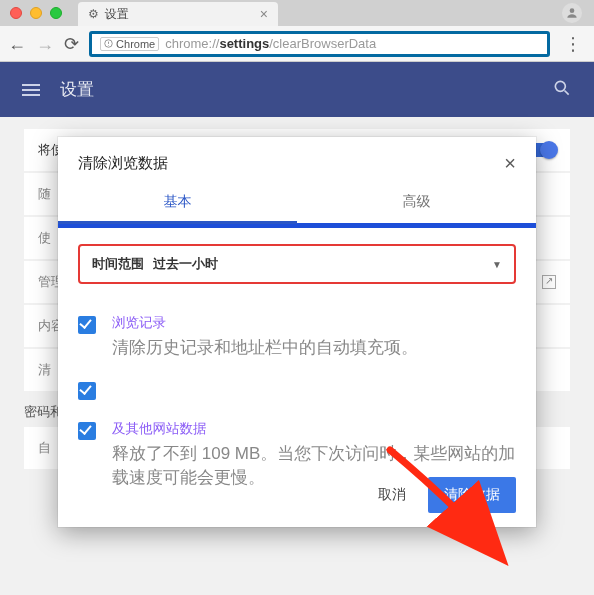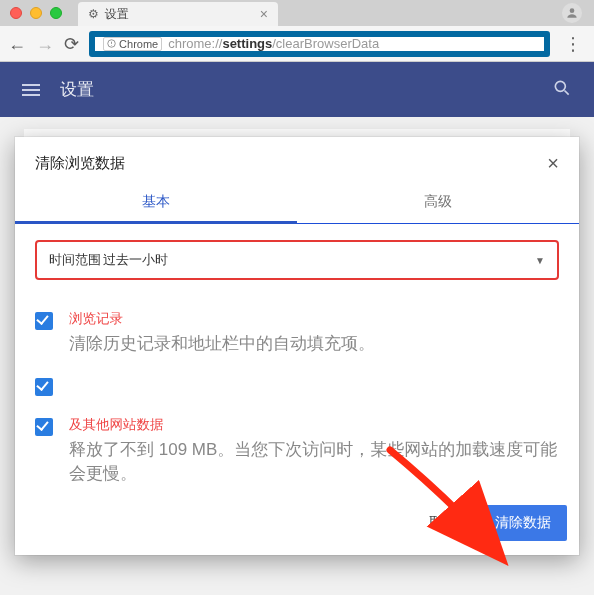--- a/index.html
+++ b/index.html
@@ -16,21 +16,21 @@
     .tab-strip { height: 26px; background: #d0d0d0; display: flex; align-items: flex-end; padding-left: 78px; }
     .tab { background: #f2f2f2; height: 24px; min-width: 200px; display: flex; align-items: center; padding: 0 10px; border-top-left-radius: 4px; border-top-right-radius: 4px; font-size: 12px; color: #444; gap: 6px; }
     .tab .gear { font-size: 12px; color: #666; }
     .tab-close { margin-left: auto; color: #888; font-size: 14px; }
     .user-badge { margin-left: auto; margin-right: 12px; width: 20px; height: 20px; border-radius: 50%; background: #ddd; color: #777; display: flex; align-items: center; justify-content: center; font-size: 14px; align-self: center; }
 
     
     .toolbar { height: 36px; background: #f5f5f5; border-bottom: 1px solid #ccc; display: flex; align-items: center; padding: 0 8px; gap: 10px; }
     .nav-btn { color: #b0b0b0; font-size: 18px; line-height: 1; }
     .nav-btn.active { color: #5a5a5a; }
-    .omnibox { flex: 1; height: 26px; background: #fff; border: 6px solid #0369a1; border-radius: 3px; display: flex; align-items: center; padding: 0 8px; font-size: 13px; gap: 6px; }
+    .omnibox { flex: 1; height: 26px; background: #fff; border: 3px solid #0369a1; border-radius: 3px; display: flex; align-items: center; padding: 0 8px; font-size: 13px; gap: 6px; }
     .secure-badge { font-size: 11px; color: #555; border: 1px solid #ccc; border-radius: 2px; padding: 0 3px; display: flex; align-items: center; gap: 3px; }
     .url { color: #999; }
     .url .dark { color: #333; font-weight: bold; }
     .menu-dots { color: #5a5a5a; font-size: 18px; padding: 0 4px; }
 
     
     .settings-header { height: 55px; background: #3c4c8a; display: flex; align-items: center; padding: 0 22px; color: #e8eaf2; gap: 20px; }
     .hamburger { display: flex; flex-direction: column; gap: 3px; }
     .hamburger span { width: 18px; height: 2px; background: #cdd3e8; }
     .settings-title { font-size: 17px; font-weight: 400; }
@@ -41,41 +41,41 @@
     .row { background: #fff; margin: 0 24px 2px; padding: 12px 14px; font-size: 13px; color: #333; display:flex; align-items:center; gap:8px;}
     .row.stub { color:#888; }
     .sect { margin: 12px 24px 6px; font-size: 13px; color: #555; }
     .toggle { margin-left:auto; width: 28px; height:14px; background:#3367d6; border-radius:7px; position:relative; }
     .toggle::after { content:""; position:absolute; right:-2px; top:-2px; width:18px; height:18px; background:#4a77e8; border-radius:50%; box-shadow:0 1px 2px rgba(0,0,0,.3);}
     .ext-icon { width:14px; height:14px; border:1px solid #aaa; margin-left:auto; position:relative;}
     .ext-icon::after{content:"↗"; font-size:10px; position:absolute; top:-1px; left:2px; color:#888;}
 
     
     .modal-scrim { position: absolute; top: 117px; left: 0; right: 0; bottom: 0; display: flex; justify-content: center; pointer-events:none; }
-    .modal { pointer-events:auto; position: absolute; top: 20px; width: 564px; background: #fff; box-shadow: 0 6px 24px rgba(0,0,0,.35), 0 0 0 1px rgba(0,0,0,.05); padding-bottom: 60px; }
+    .modal { pointer-events:auto; position: absolute; top: 20px; width: 478px; background: #fff; box-shadow: 0 6px 24px rgba(0,0,0,.35), 0 0 0 1px rgba(0,0,0,.05); padding-bottom: 28px; }
     .modal-header { display: flex; align-items: center; padding: 16px 20px 8px; }
     .modal-title { font-size: 15px; color: #222; }
     .modal-close { margin-left: auto; color: #5a5a5a; font-size: 20px; line-height: 1; }
 
-    .modal-tabs { display: flex; border-bottom: 1px solid #1d4ed8; }
+    .modal-tabs { display: flex; border-bottom: 5px solid #1d4ed8; }
     .modal-tab { flex: 1; text-align: center; padding: 12px 0; font-size: 14px; color: #737373; position: relative; }
     .modal-tab.active { color: #2a56c6; }
     .modal-tab.active::after { content: ""; position: absolute; left: 0; right: 0; bottom: -1px; height: 3px; background: #2a56c6; }
 
-    .time-row { margin: 16px 20px; border: 2px solid #e53935; border-radius: 4px; padding: 9px 12px; display: flex; align-items: center; font-size: 13px; color: #333; gap: 2px; }
+    .time-row { margin: 16px 20px; border: 2px solid #e53935; border-radius: 4px; padding: 9px 12px; display: flex; align-items: center; font-size: 13px; color: #333; gap: 9px; font-weight: bold; }
     .time-row .caret { margin-left: auto; color: #666; font-size: 10px; }
 
     .options { padding: 4px 20px 0; }
     .opt { display: flex; gap: 16px; padding: 10px 0; }
     .chk { width: 18px; height: 18px; border-radius: 2px; background: #2a7de1; position: relative; flex-shrink: 0; margin-top: 2px; }
     .chk::after { content: ""; position: absolute; left: 4px; top: 1px; width: 5px; height: 9px; border: solid #fff; border-width: 0 2px 2px 0; transform: rotate(40deg); }
-    .opt-text .t1 { font-size: 13.5px; color: #ef4444; margin-bottom: 4px; font-family: Liberation Serif, serif; }
+    .opt-text .t1 { font-size: 13.5px; color: #8b5cf6; margin-bottom: 4px; font-family: Liberation Serif, serif; }
     .opt-text .t2 { font-size: 17px; color: #888; line-height: 1.4; }
 
-    .modal-actions { position: absolute; right: 12px; bottom: 14px; display: flex; gap: 16px; align-items: center; }
+    .modal-actions { position: absolute; right: 20px; bottom: 14px; display: flex; gap: 16px; align-items: center; }
     .btn-cancel { font-size: 14px; color: #444; background:none; border:none; padding: 8px 6px; }
     .btn-primary { font-size: 14px; color: #fff; background: #3b78e7; border: none; padding: 9px 16px; border-radius: 2px; }
 
     
     .arrow { position: absolute; top: 440px; left: 370px; pointer-events: none; z-index: 50; }
   </style>
 </head>
 <body>
 
 <div class="traffic-lights">

